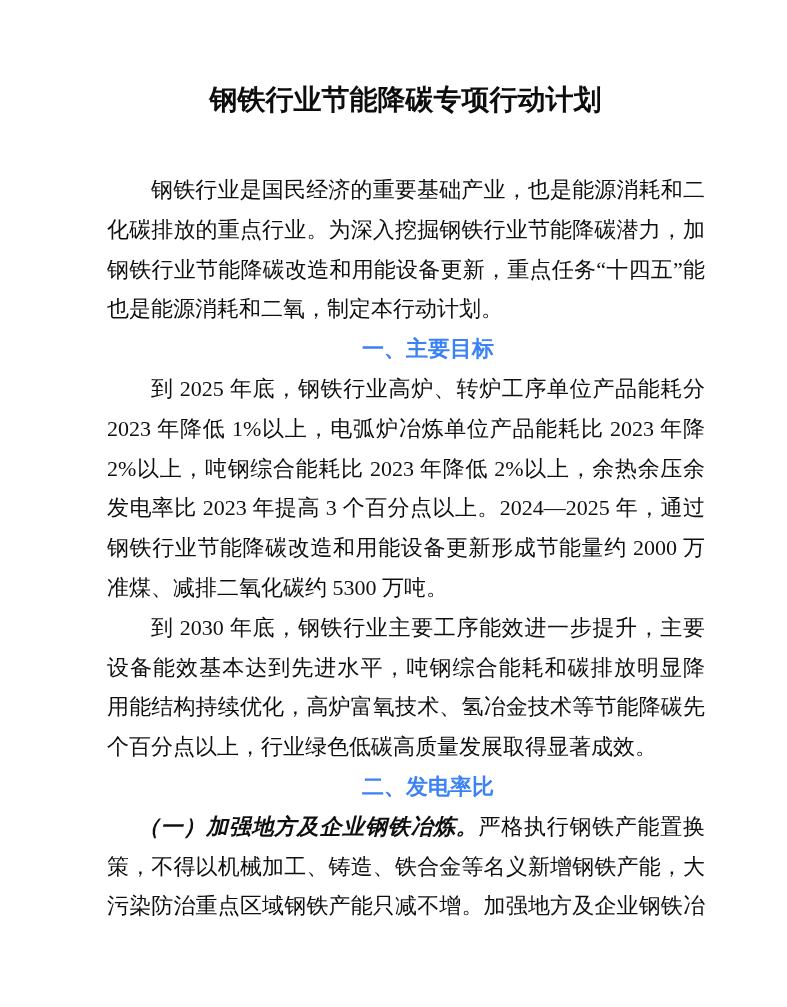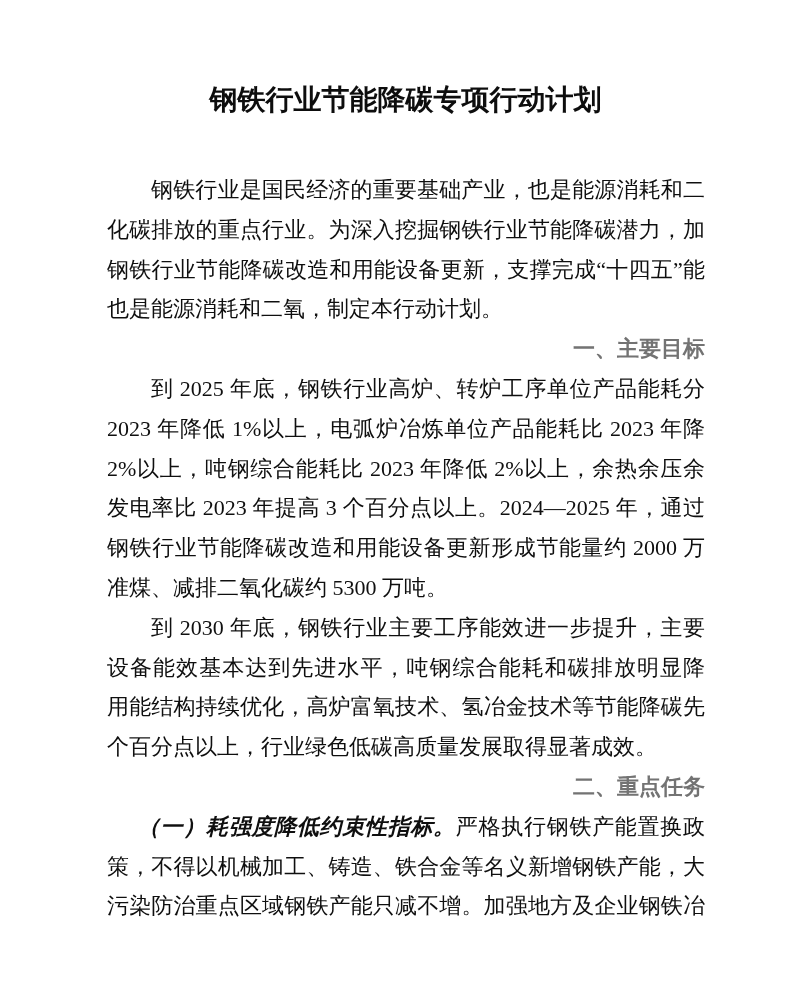--- a/index.html
+++ b/index.html
@@ -59,56 +59,56 @@
     text-align: left;
     text-align-last: left;
   }
   .doc-heading {
     height: 39.8px;
     line-height: 39.8px;
     font-size: 22px;
     font-weight: 700;
     font-family: "Liberation Sans", "DejaVu Sans", sans-serif;
     text-indent: 2em;
-    text-align: right;
+    text-align: center;
     overflow: hidden;
-    color: #737373;
+    color: #3b82f6;
   }
   .lead-kai {
     font-weight: 700;
     font-style: italic;
   }
 </style>
 </head>
 <body>
 
 <div class="page">
   <h1 class="doc-title">钢铁行业节能降碳专项行动计划</h1>
   <div class="doc-body" id="doc-body">
       <div class="doc-para">
         <div class="doc-line" style="text-indent: 2em;">钢铁行业是国民经济的重要基础产业，也是能源消耗和二氧</div>
         <div class="doc-line">化碳排放的重点行业。为深入挖掘钢铁行业节能降碳潜力，加快</div>
-        <div class="doc-line">钢铁行业节能降碳改造和用能设备更新，支撑完成“十四五”能</div>
+        <div class="doc-line">钢铁行业节能降碳改造和用能设备更新，重点任务“十四五”能</div>
         <div class="doc-line last">也是能源消耗和二氧，制定本行动计划。</div>
       </div>
       <div class="doc-heading">一、主要目标</div>
       <div class="doc-para">
         <div class="doc-line" style="text-indent: 2em;">到 2025 年底，钢铁行业高炉、转炉工序单位产品能耗分别比</div>
         <div class="doc-line">2023 年降低 1%以上，电弧炉冶炼单位产品能耗比 2023 年降低</div>
         <div class="doc-line">2%以上，吨钢综合能耗比 2023 年降低 2%以上，余热余压余能自</div>
         <div class="doc-line">发电率比 2023 年提高 3 个百分点以上。2024—2025 年，通过实施</div>
         <div class="doc-line">钢铁行业节能降碳改造和用能设备更新形成节能量约 2000 万吨标</div>
         <div class="doc-line last">准煤、减排二氧化碳约 5300 万吨。</div>
       </div>
       <div class="doc-para">
         <div class="doc-line" style="text-indent: 2em;">到 2030 年底，钢铁行业主要工序能效进一步提升，主要用能</div>
         <div class="doc-line">设备能效基本达到先进水平，吨钢综合能耗和碳排放明显降低，</div>
         <div class="doc-line">用能结构持续优化，高炉富氧技术、氢冶金技术等节能降碳先进</div>
         <div class="doc-line last">个百分点以上，行业绿色低碳高质量发展取得显著成效。</div>
       </div>
-      <div class="doc-heading">二、重点任务</div>
+      <div class="doc-heading">二、发电率比</div>
       <div class="doc-para">
-        <div class="doc-line" style="text-indent: 1.4em;"><span class="lead-kai">（一）耗强度降低约束性指标。</span><span>严格执行钢铁产能置换政</span></div>
+        <div class="doc-line" style="text-indent: 1.4em;"><span class="lead-kai">（一）加强地方及企业钢铁冶炼。</span><span>严格执行钢铁产能置换政</span></div>
         <div class="doc-line">策，不得以机械加工、铸造、铁合金等名义新增钢铁产能，大气</div>
         <div class="doc-line">污染防治重点区域钢铁产能只减不增。加强地方及企业钢铁冶炼</div>
       </div>
     </div>
 </div>
 
 </body></html>

